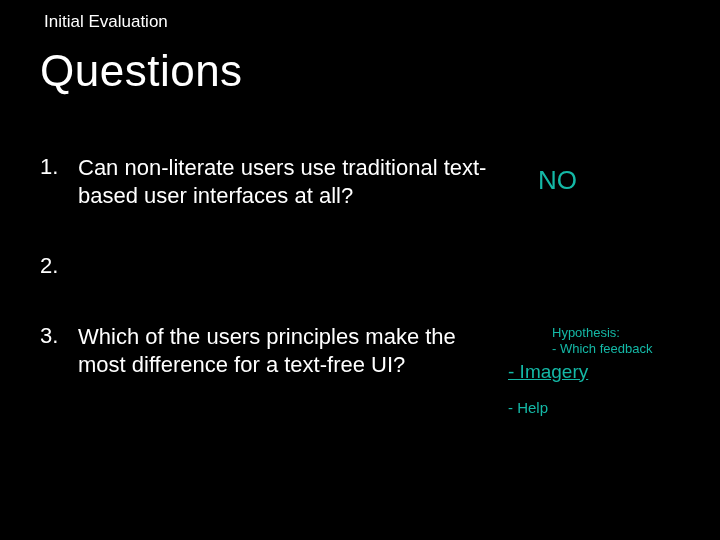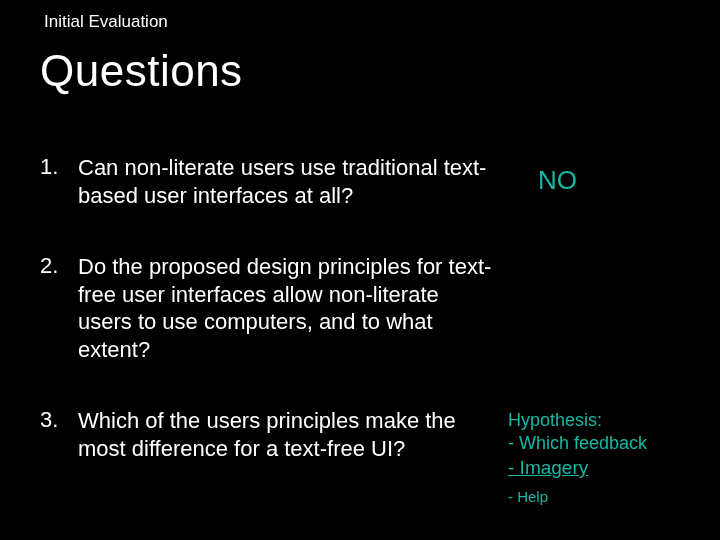--- a/index.html
+++ b/index.html
@@ -58,43 +58,42 @@
     padding-top: 2px;
   }
   .ans.big {
     font-size: 26px;
     padding-top: 10px;
     padding-left: 30px;
   }
   .ans .line {
     display: block;
   }
-  .ans .sub1 { font-size: 18px; }
+  .ans .sub1 { font-size: 13px; margin-left: 44px; }
   .ans .sub2 { font-size: 19px; margin-top:2px;text-decoration:underline;}
-  .ans .sub3 { font-size: 15px; margin-top:8px;}
+  .ans .sub3 { font-size: 15px; margin-top:16px;}
 </style>
 </head>
 <body>
 
 <div class="slide">
 
   <div class="kicker">Initial Evaluation</div>
   <div class="title">Questions</div>
 
   <div class="questions">
 
     <div class="qrow">
       <div class="qnum">1.</div>
       <div class="qtext">Can non-literate users use traditional text-based user interfaces at all?</div>
       <div class="ans big">NO</div>
     </div>
 
     <div class="qrow">
       <div class="qnum">2.</div>
-      <div class="qtext">Do the proposed design principles for text-free user interfaces allow non-literate users to use computers, and to what extent?</div>
     </div>
 
     <div class="qrow" style="margin-bottom:0;">
       <div class="qnum">3.</div>
       <div class="qtext">Which of the users principles make the most difference for a text-free UI?</div>
       <div class="ans">
         <span class="line sub1">Hypothesis:</span>
         <span class="line sub1">- Which feedback</span>
         <span class="line sub2">- Imagery</span>
         <span class="line sub3">- Help</span>

